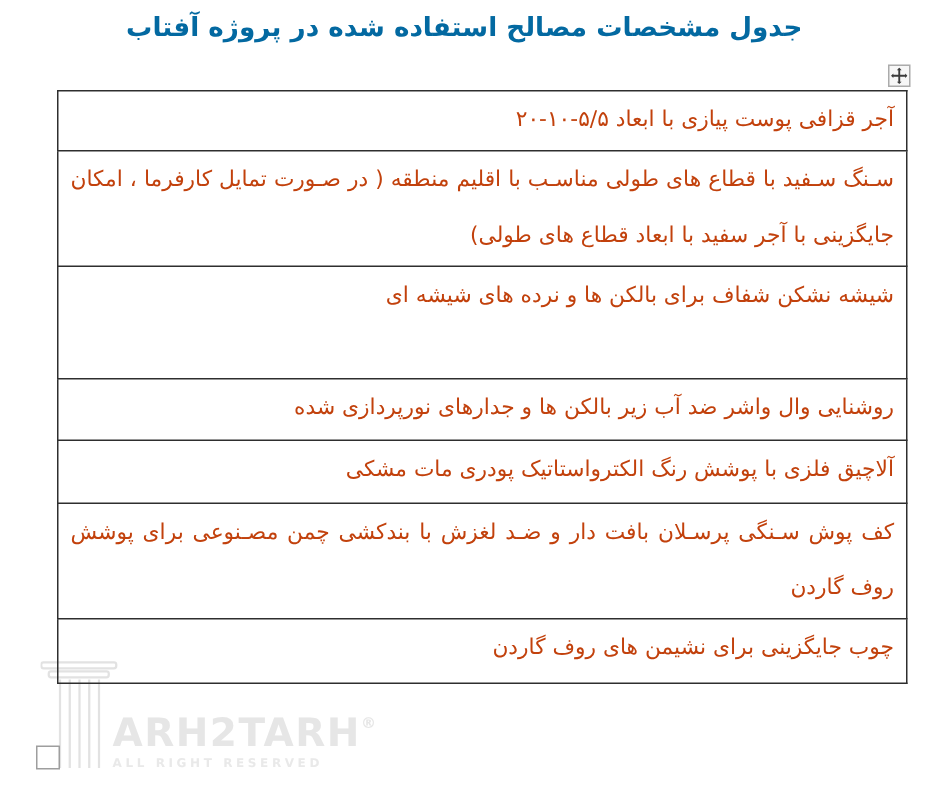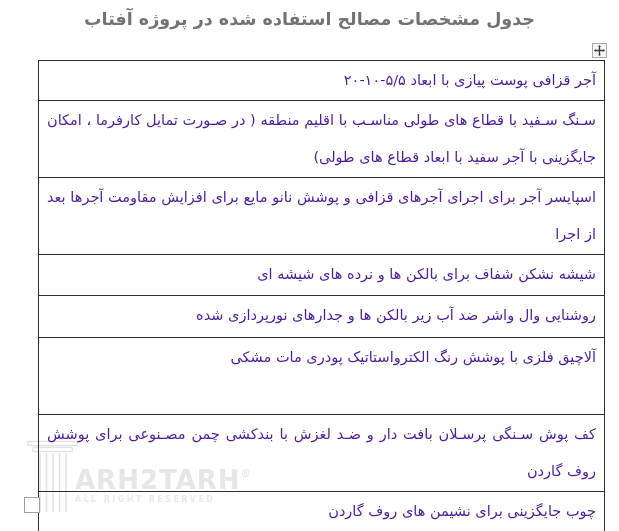--- a/index.html
+++ b/index.html
@@ -12,21 +12,21 @@
   }
   .page { position: absolute; inset: 0; }
 
   .doc-title {
     position: absolute;
     top: 9px; left: 0; right: 0;
     text-align: center;
     direction: rtl;
     font-size: 17.5px;
     font-weight: 700;
-    color: #737373;
+    color: #0369a1;
     letter-spacing: 0;
   }
 
   
   .move-handle {
     position: absolute;
     left: 592px; top: 43px;
     width: 13px; height: 13px;
     border: 1px solid #ababab;
     background: #f7f7f7;
@@ -34,21 +34,21 @@
     cursor: move;
     z-index: 2;
   }
   .move-handle svg { display: block; }
 
   
   .watermark {
     position: absolute;
     left: 27px; top: 440px;
     display: flex;
-    align-items: center;
+    align-items: flex-end;
     color: #e6e6e6;
     z-index: 0;
     pointer-events: none;
     white-space: nowrap;
   }
   .wm-textblock { margin: 17px 0 0 -4px; }
   .wm-brand {
     font-size: 26px;
     font-weight: 700;
     line-height: 1;
@@ -71,21 +71,21 @@
     width: 567px;
     border-collapse: collapse;
     direction: rtl;
     z-index: 1;
     table-layout: fixed;
   }
   table.materials td {
     border: 1px solid #2e2e2e;
     padding: 1px 8px;
     font-size: 14.5px;
-    color: #4c1d95;
+    color: #c2410c;
     line-height: 37px;
     vertical-align: top;
     text-align: justify;
     background: transparent;
     box-sizing: border-box;
     overflow: hidden;
   }
   table.materials tr:nth-child(1) { height: 40px; }
   table.materials tr:nth-child(2) { height: 77px; margin-top: 37px; }
   table.materials tr:nth-child(3) { height: 75px; }
@@ -139,23 +139,20 @@
 
   <table class="materials" lang="fa" dir="rtl">
     <tbody>
       <tr>
         <td>آجر قزافی پوست پیازی با ابعاد ۵/۵-۱۰-۲۰</td>
       </tr>
       <tr>
         <td>سـنگ سـفید با قطاع های طولی مناسـب با اقلیم منطقه ( در صـورت تمایل کارفرما ، امکان جایگزینی با آجر سفید با ابعاد قطاع های طولی)</td>
       </tr>
       <tr>
-        <td>اسپایسر آجر برای اجرای آجرهای قزافی و پوشش نانو مایع برای افزایش مقاومت آجرها بعد از اجرا</td>
-      </tr>
-      <tr>
         <td>شیشه نشکن شفاف برای بالکن ها و نرده های شیشه ای</td>
       </tr>
       <tr>
         <td>روشنایی وال واشر ضد آب زیر بالکن ها و جدارهای نورپردازی شده</td>
       </tr>
       <tr>
         <td>آلاچیق فلزی با پوشش رنگ الکترواستاتیک پودری مات مشکی</td>
       </tr>
       <tr>
         <td>کف پوش سـنگی پرسـلان بافت دار و ضـد لغزش با بندکشی چمن مصـنوعی برای پوشش روف گاردن</td>

